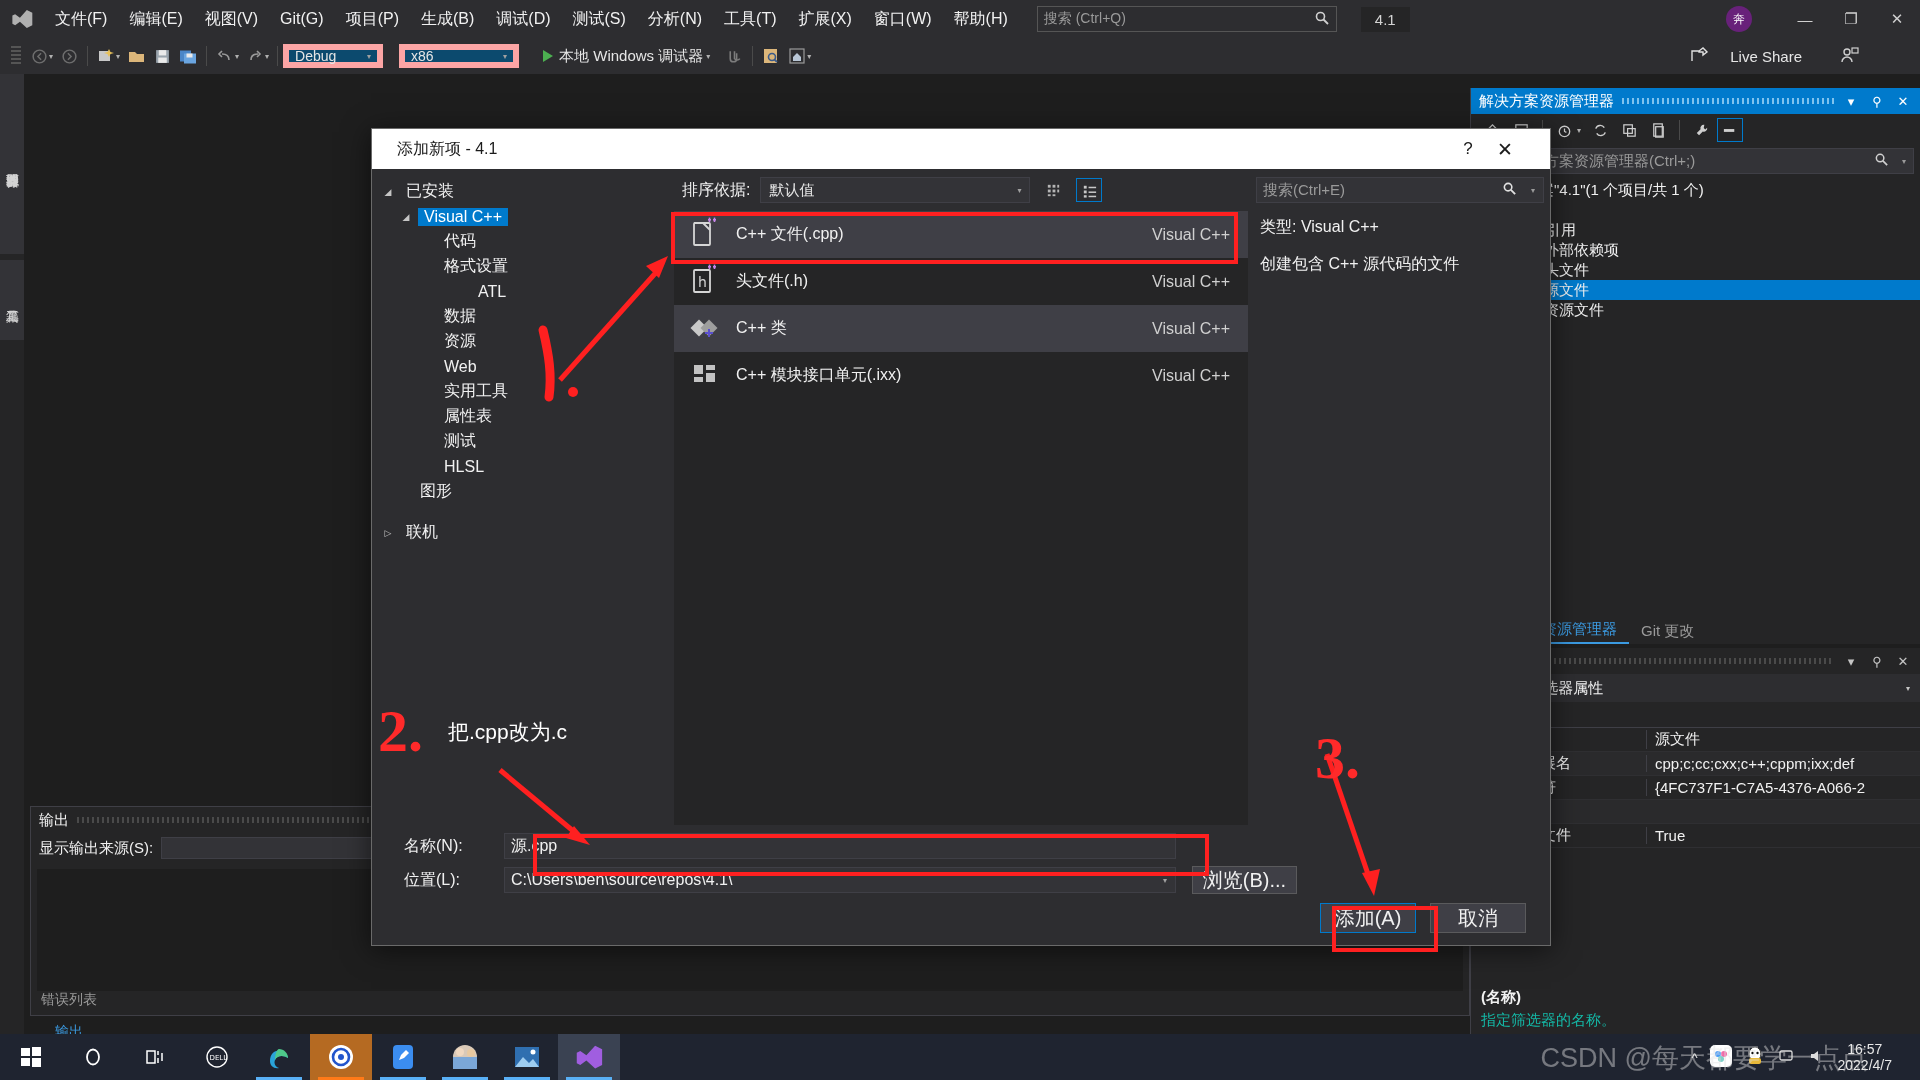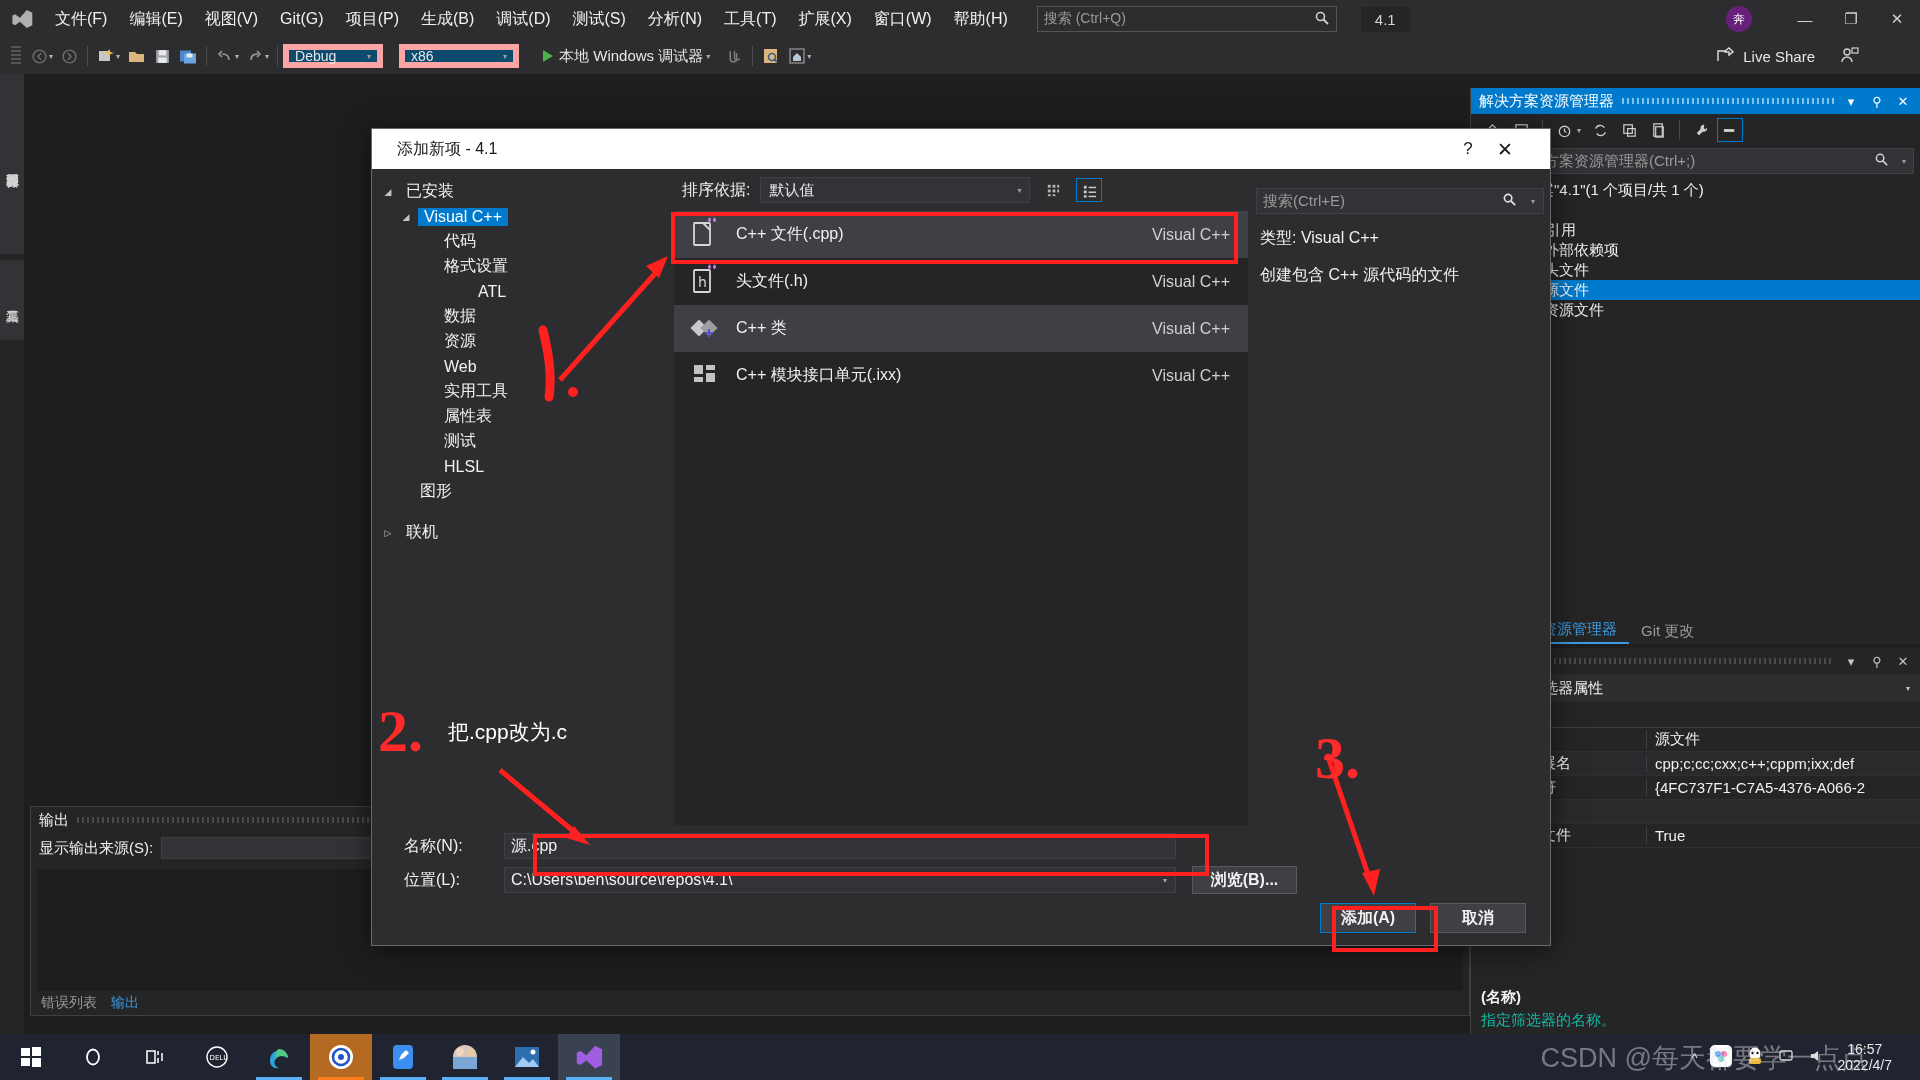--- a/index.html
+++ b/index.html
@@ -43,42 +43,42 @@
   .tb-ico{width:26px;height:26px;display:flex;align-items:center;justify-content:center;color:#c5c5c5;font-size:15px;}
   .tb-sep{width:1px;height:20px;background:#4a4a4a;margin:0 5px;}
   .tb-caret{font-size:8px;color:#b0b0b0;margin-left:-3px;margin-right:3px;}
   .combo{
     height:24px;background:#0c4a6e;border:6px solid #fca5a5;color:#e6e6e6;font-size:14px;
     display:flex;align-items:center;padding:0 6px;position:relative;margin-right:16px;
   }
   .combo .ca{position:absolute;right:6px;font-size:8px;color:#a0a0a0;}
   .run-btn{display:flex;align-items:center;gap:6px;padding:0 8px;height:26px;color:#e6e6e6;font-size:15px;}
   .tri{width:0;height:0;border-left:10px solid #4caf50;border-top:6px solid transparent;border-bottom:6px solid transparent;}
-  .liveshare{position:absolute;right:60px;top:0;height:36px;display:flex;align-items:center;gap:7px;font-size:15px;color:#e6e6e6;justify-content:center;}
+  .liveshare{position:absolute;right:60px;top:0;height:36px;display:flex;align-items:center;gap:20px;font-size:15px;color:#e6e6e6;justify-content:center;}
 
   
   .rail{position:absolute;left:0;top:74px;width:24px;bottom:46px;background:#252526;}
   .rail-tab{
     width:24px;background:#333337;color:#d4d4d4;font-size:13px;
     writing-mode:vertical-rl;text-orientation:upright;letter-spacing:0px;
     display:flex;align-items:center;justify-content:center;padding:6px 0;margin-bottom:6px;
   }
 
   
   .workspace{position:absolute;left:24px;top:74px;right:0;bottom:46px;background:#1e1e1e;}
 
   
   .outpanel{position:absolute;left:30px;bottom:64px;width:1440px;height:210px;background:#252526;border:1px solid #3f3f46;}
   .out-head{height:26px;display:flex;align-items:center;padding:0 8px;gap:8px;}
   .out-title{font-size:15px;color:#f1f1f1;}
   .dots{flex:1;height:6px;background:repeating-linear-gradient(to right,#4a4a4a 0 2px,transparent 2px 5px);}
   .out-sub{height:30px;display:flex;align-items:center;padding:0 8px;gap:8px;font-size:15px;}
   .out-combo{width:240px;height:22px;background:#333337;border:1px solid #3f3f46;}
   .out-body{position:absolute;left:6px;right:6px;top:62px;bottom:24px;background:#1e1e1e;}
-  .out-tabs{position:absolute;left:0;bottom:0;height:24px;display:flex;align-items:center;gap:14px;padding-left:10px;font-size:14px;}
+  .out-tabs{position:absolute;left:0;bottom:0;height:24px;display:flex;align-items:center;gap:14px;padding-left:10px;font-size:14px;flex-direction:column;}
   .out-tabs .t1{color:#9a9a9a;}
   .out-tabs .t2{color:#3b9ae1;}
 
   
   .se{position:absolute;right:0;top:88px;width:450px;height:530px;background:#252526;border-left:1px solid #3f3f46;}
   .se-title{height:26px;background:#007acc;display:flex;align-items:center;padding:0 8px;gap:8px;color:#fff;font-size:15px;}
   .se-title .dots{background:repeating-linear-gradient(to right,#7ec3ef 0 2px,transparent 2px 5px);}
   .se-tbtn{color:#fff;font-size:13px;width:18px;text-align:center;}
   .se-toolbar{height:32px;display:flex;align-items:center;gap:3px;padding:0 8px;}
   .se-icon{width:26px;height:24px;display:flex;align-items:center;justify-content:center;color:#c5c5c5;}
@@ -137,37 +137,37 @@
               padding:0 8px;font-size:15px;color:#e6e6e6;position:relative;}
   .sort-combo .ca{position:absolute;right:8px;font-size:8px;color:#a0a0a0;}
   .vicon{width:26px;height:24px;display:flex;align-items:center;justify-content:center;}
   .vicon.sel{border:1px solid #007acc;}
   .tmpl-list{position:absolute;left:2px;right:2px;top:42px;bottom:0;background:#252526;}
   .tmpl{height:47px;display:flex;align-items:center;padding:0 18px 0 16px;gap:16px;font-size:16px;color:#f1f1f1;}
   .tmpl.hl{background:#3f3f46;}
   .tmpl .nm{flex:1;}
   .tmpl .rt{color:#d0d0d0;font-size:16px;}
 
-  .dlg-right{position:absolute;right:0;top:0;width:300px;bottom:113px;margin-top:11px;}
+  .dlg-right{position:absolute;right:0;top:0;width:300px;bottom:113px;}
   .dlg-search{height:26px;margin:8px 6px 0 6px;background:#333337;border:1px solid #3f3f46;
               display:flex;align-items:center;padding:0 6px;color:#9a9a9a;font-size:15px;position:relative;}
   .dlg-search .mag{position:absolute;right:26px;}
   .dlg-search .ca{position:absolute;right:8px;font-size:8px;}
   .dlg-desc{padding:14px 10px 0 10px;font-size:16px;}
   .dlg-desc .t{margin-bottom:16px;}
   .dlg-desc .t b{font-weight:normal;}
 
   .dlg-foot{position:absolute;left:0;right:0;bottom:0;height:120px;background:#2d2d30;}
   .frow{display:flex;align-items:center;height:34px;padding-left:32px;}
   .frow .flbl{width:100px;font-size:16px;color:#f1f1f1;}
   .fin{height:26px;background:#333337;border:1px solid #3f3f46;color:#f1f1f1;font-size:16px;
        display:flex;align-items:center;padding:0 6px;position:relative;}
   .fin .ca{position:absolute;right:8px;font-size:8px;color:#a0a0a0;}
-  .btn{height:30px;min-width:90px;background:#3f3f46;border:1px solid #5a5a5c;color:#f1f1f1;font-size:16px;
-       display:flex;align-items:center;justify-content:center;font-weight:bold;}
+  .btn{height:30px;min-width:90px;background:#3f3f46;border:1px solid #5a5a5c;color:#f1f1f1;font-size:20px;
+       display:flex;align-items:center;justify-content:center;}
   .btn.prim{border:1px solid #007acc;}
 
   
   .ann{position:absolute;pointer-events:none;}
   .redtext{position:absolute;color:#ff2a2a;font-family:"Liberation Serif",serif;font-weight:bold;pointer-events:none;}
   .whitenote{position:absolute;color:#ffffff;font-size:21px;pointer-events:none;}
 
   
   .taskbar{position:absolute;left:0;bottom:0;width:1920px;height:46px;background:#1f2430;display:flex;align-items:center;}
   .tbitem{width:62px;height:46px;display:flex;align-items:center;justify-content:center;position:relative;}

